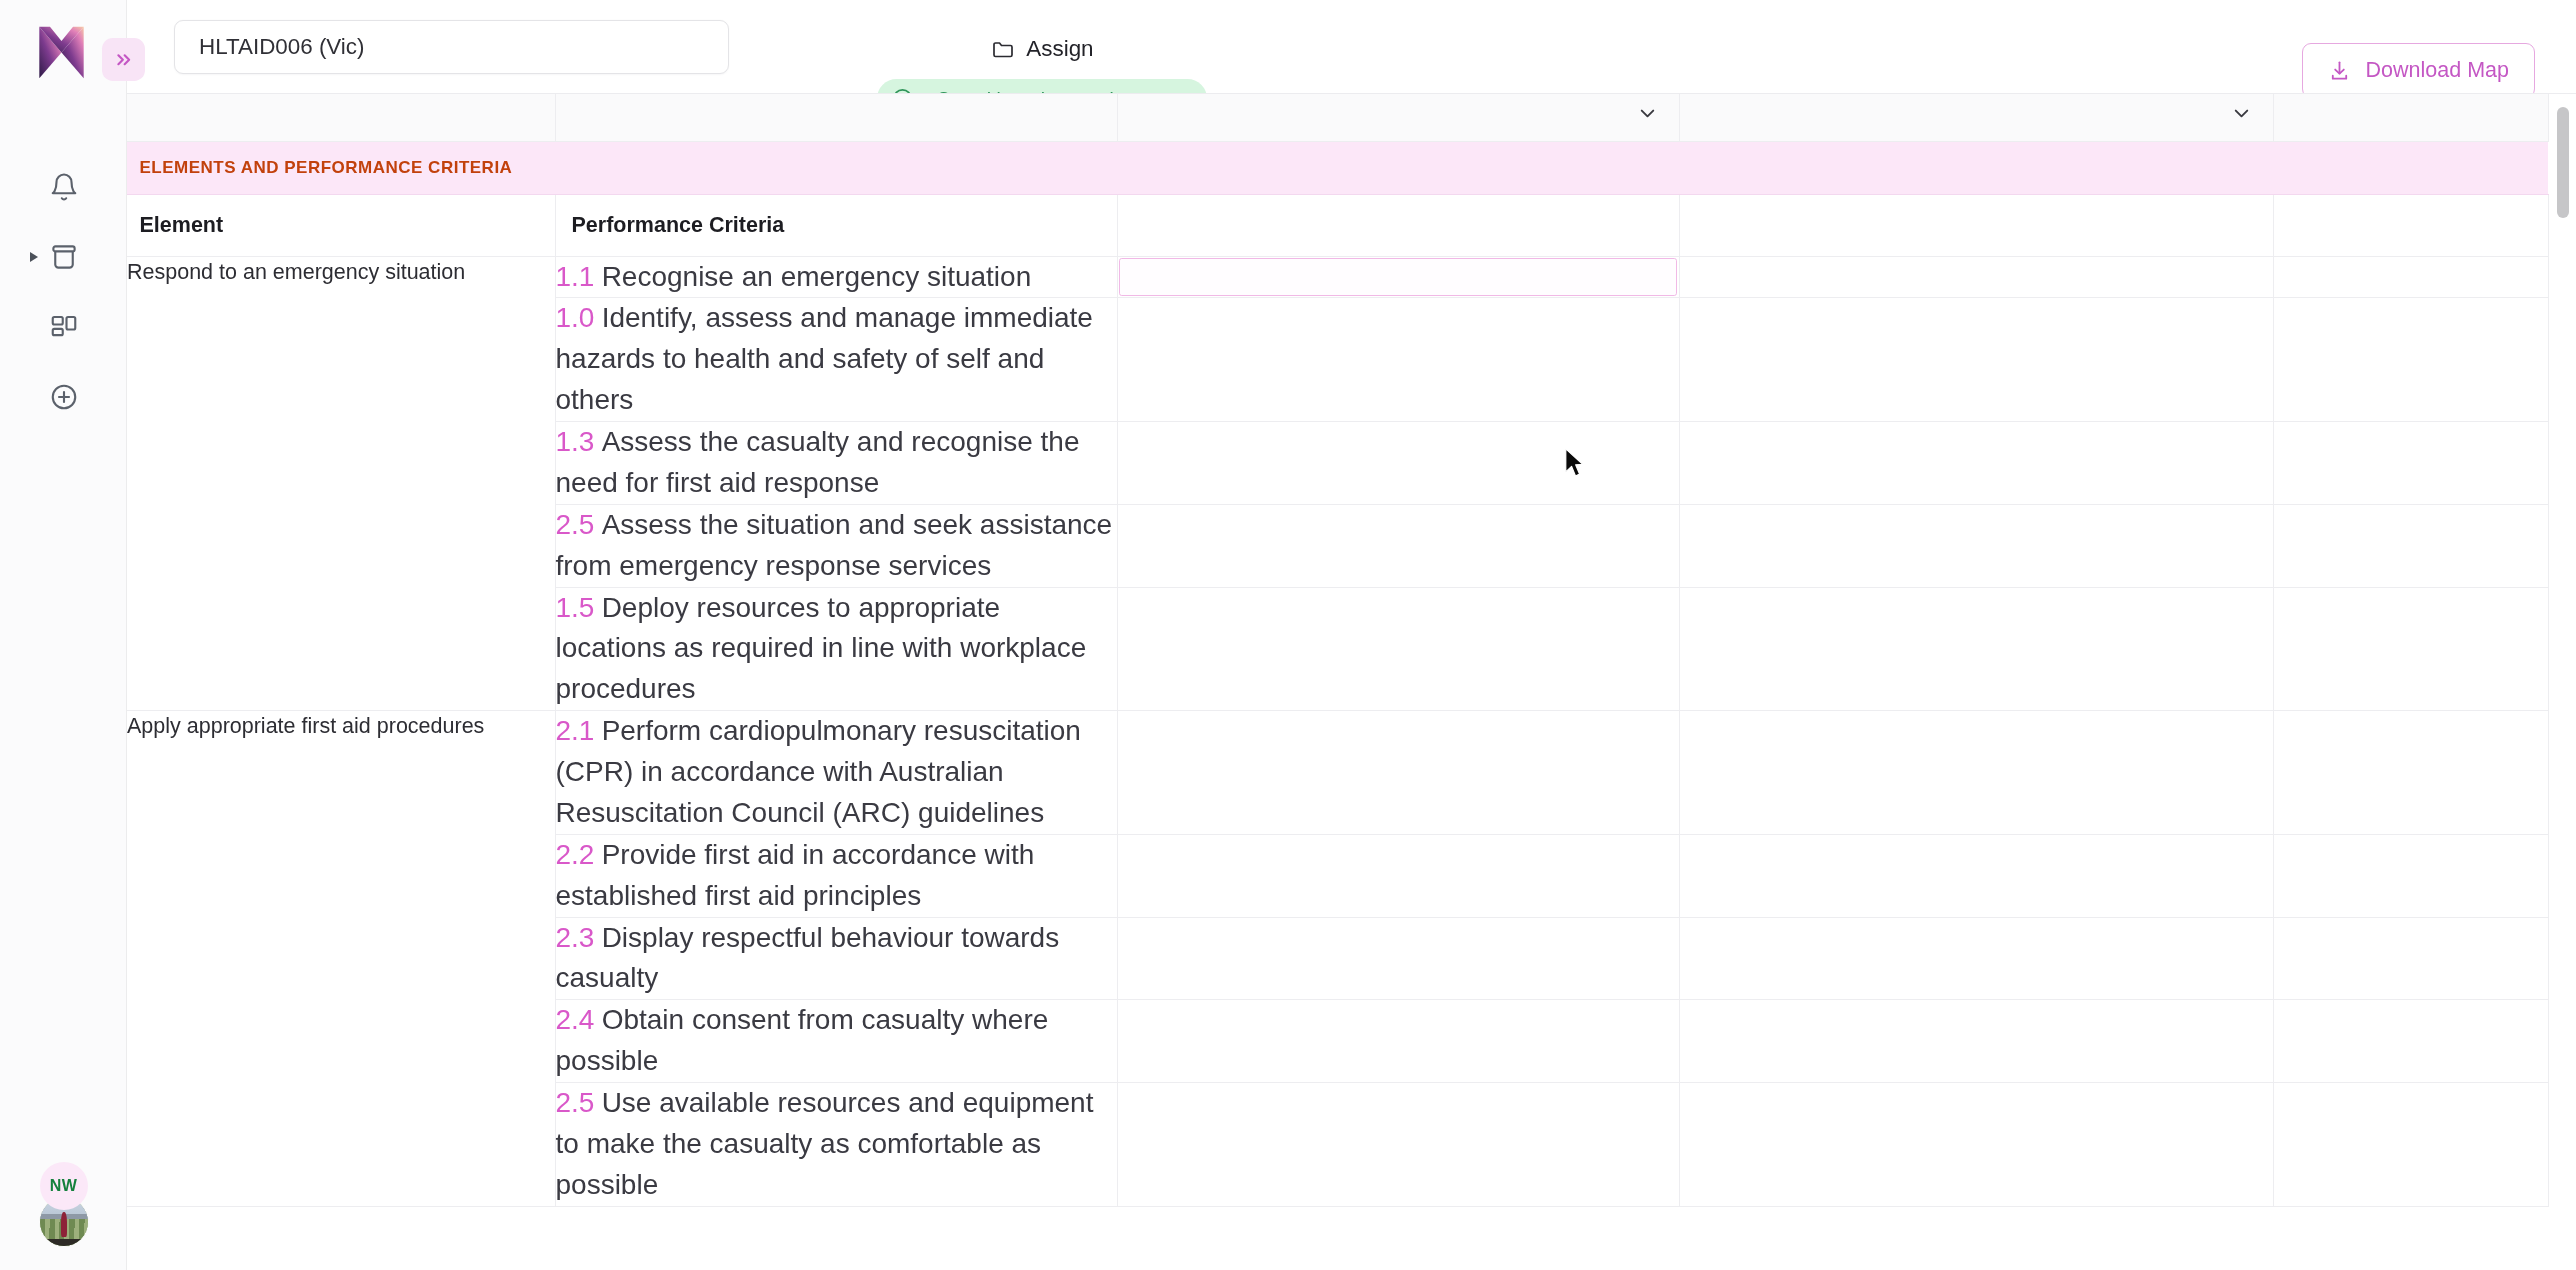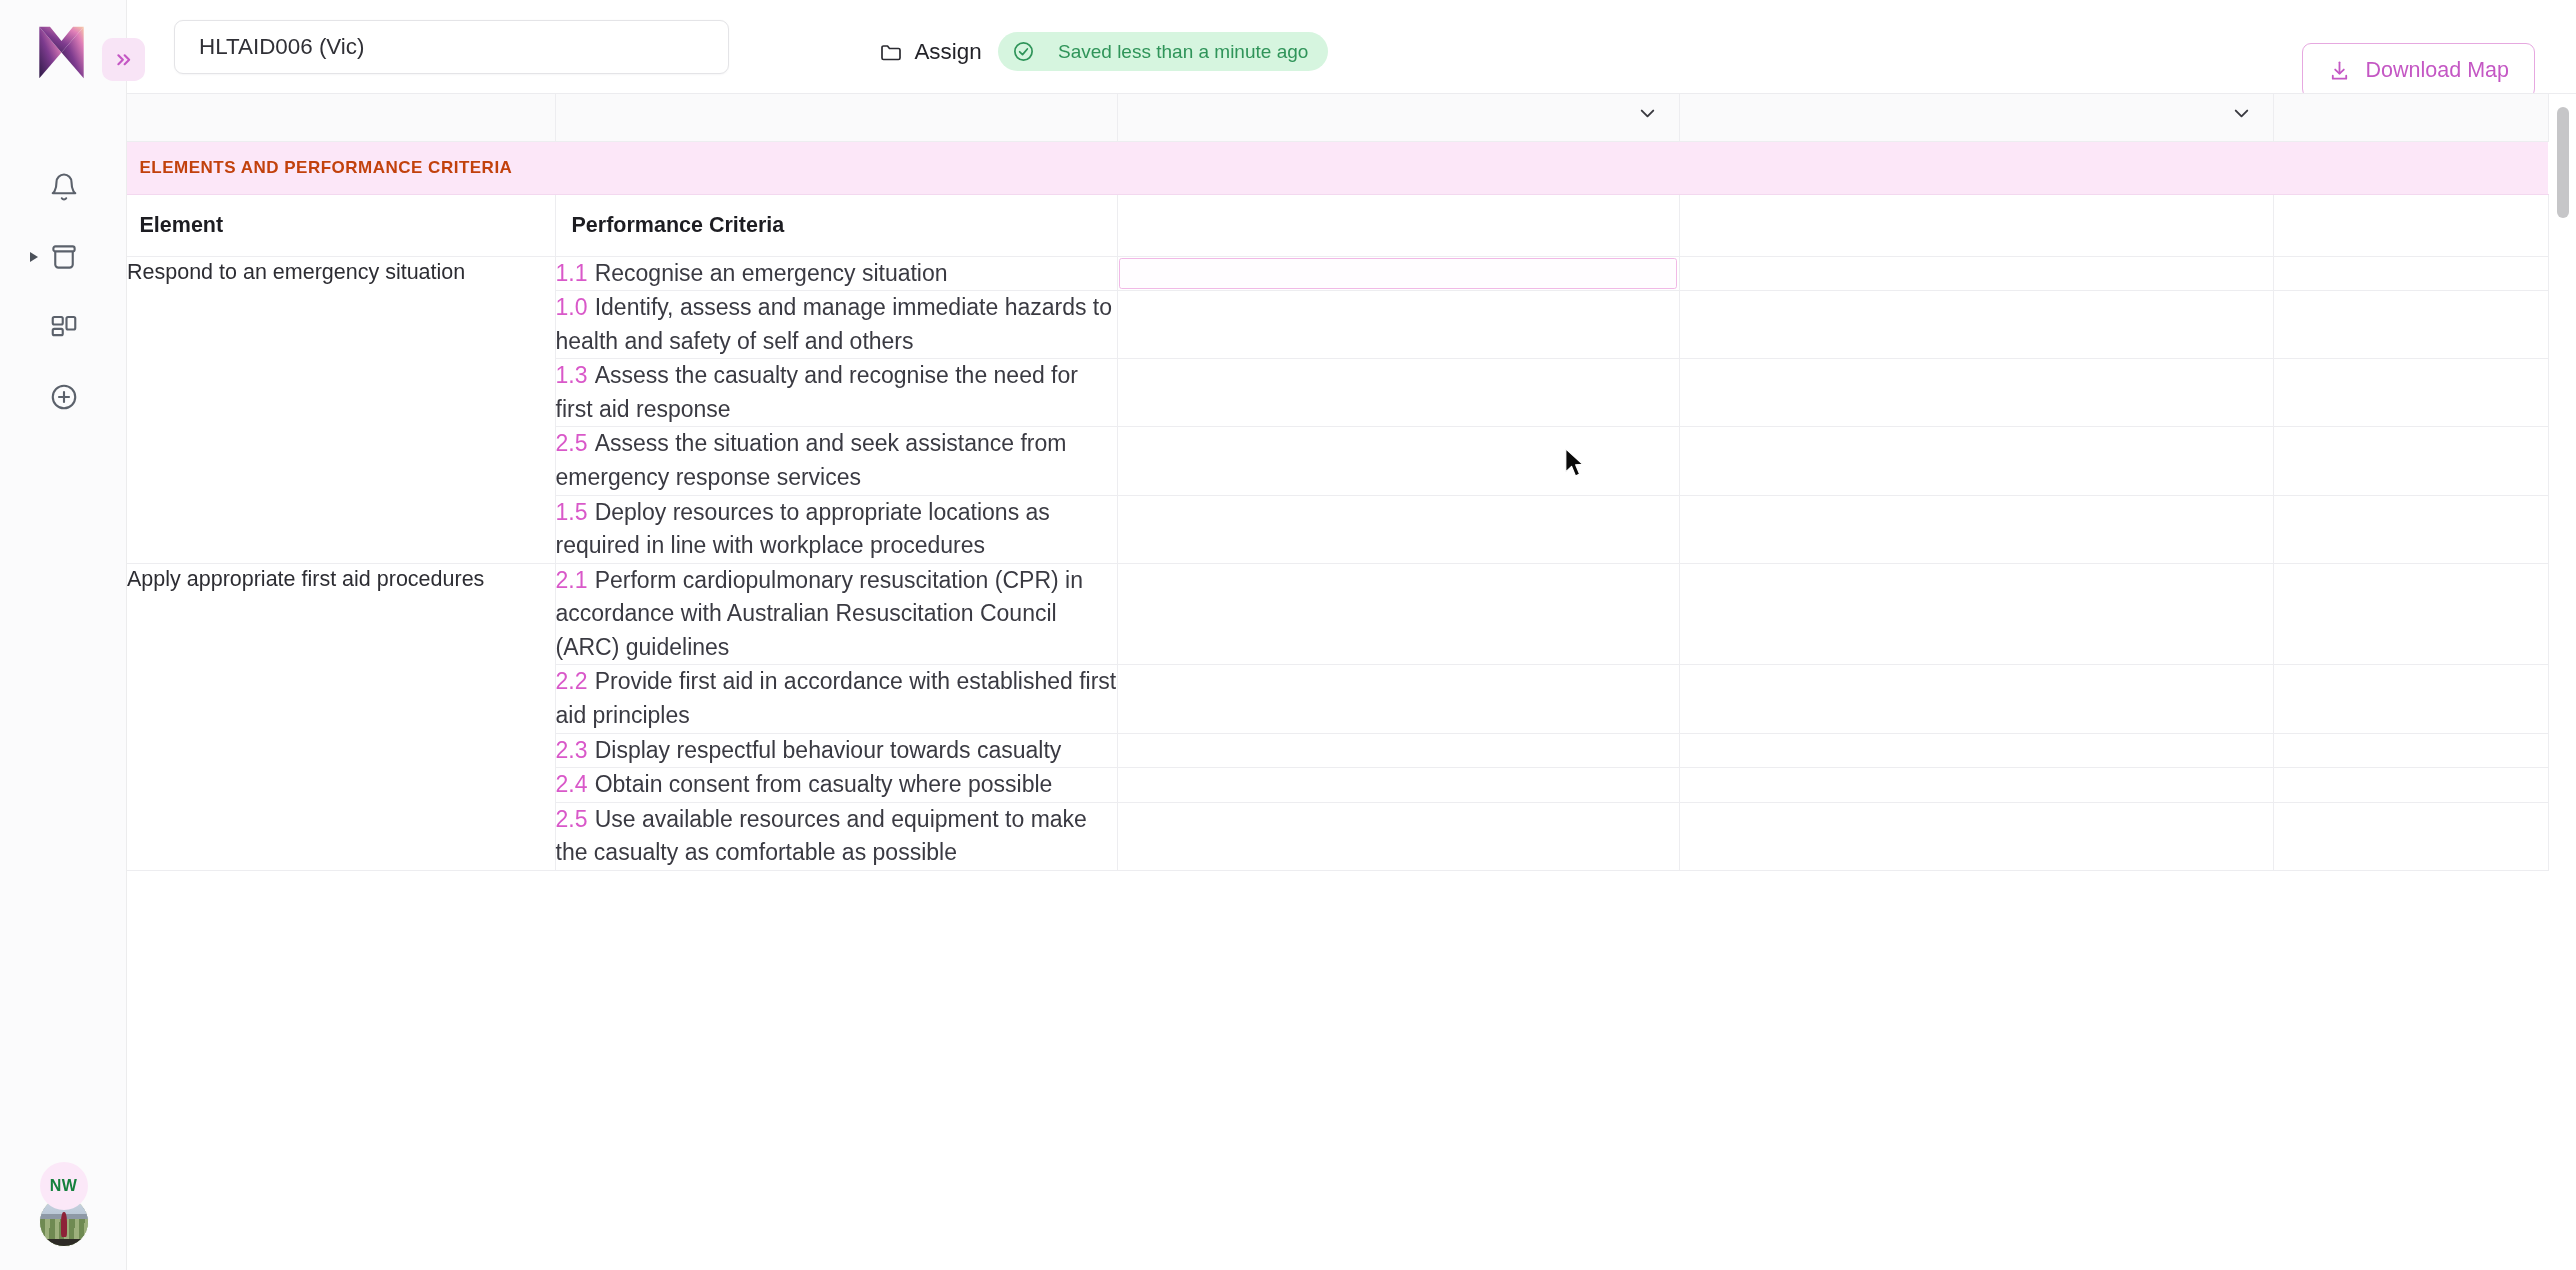--- a/index.html
+++ b/index.html
@@ -172,20 +172,21 @@
     box-shadow: 0 0.9px 1.8px rgba(16,24,40,.04);
   }
 
   .assign-group {
     position: absolute;
     left: 750px;
     top: 32px;
     display: flex;
     align-items: center;
     gap: 14.3px;
+    flex-direction: column;
   }
   .assign-btn {
     display: flex;
     align-items: center;
     gap: 11.6px;
     cursor: pointer;
     padding: 3.6px 1.8px;
     background: transparent;
     border: none;
     font-family: "Liberation Sans", sans-serif;
@@ -340,21 +341,21 @@
   .el-text {
     font-size: 21.5px;
     color: #2d2d33;
     line-height: 1.42;
   }
 
   td.pc-cell {
     padding: 19.7px 23px 19.7px 16px;
   }
   .pc-line {
-    font-size: 23px;
+    font-size: 28px;
     line-height: 1.46;
     color: #3a3a42;
   }
   .pc-num {
     color: #d958c9;
     font-weight: 400;
     margin-right: 7.2px;
   }
 
   td.map-cell { }

